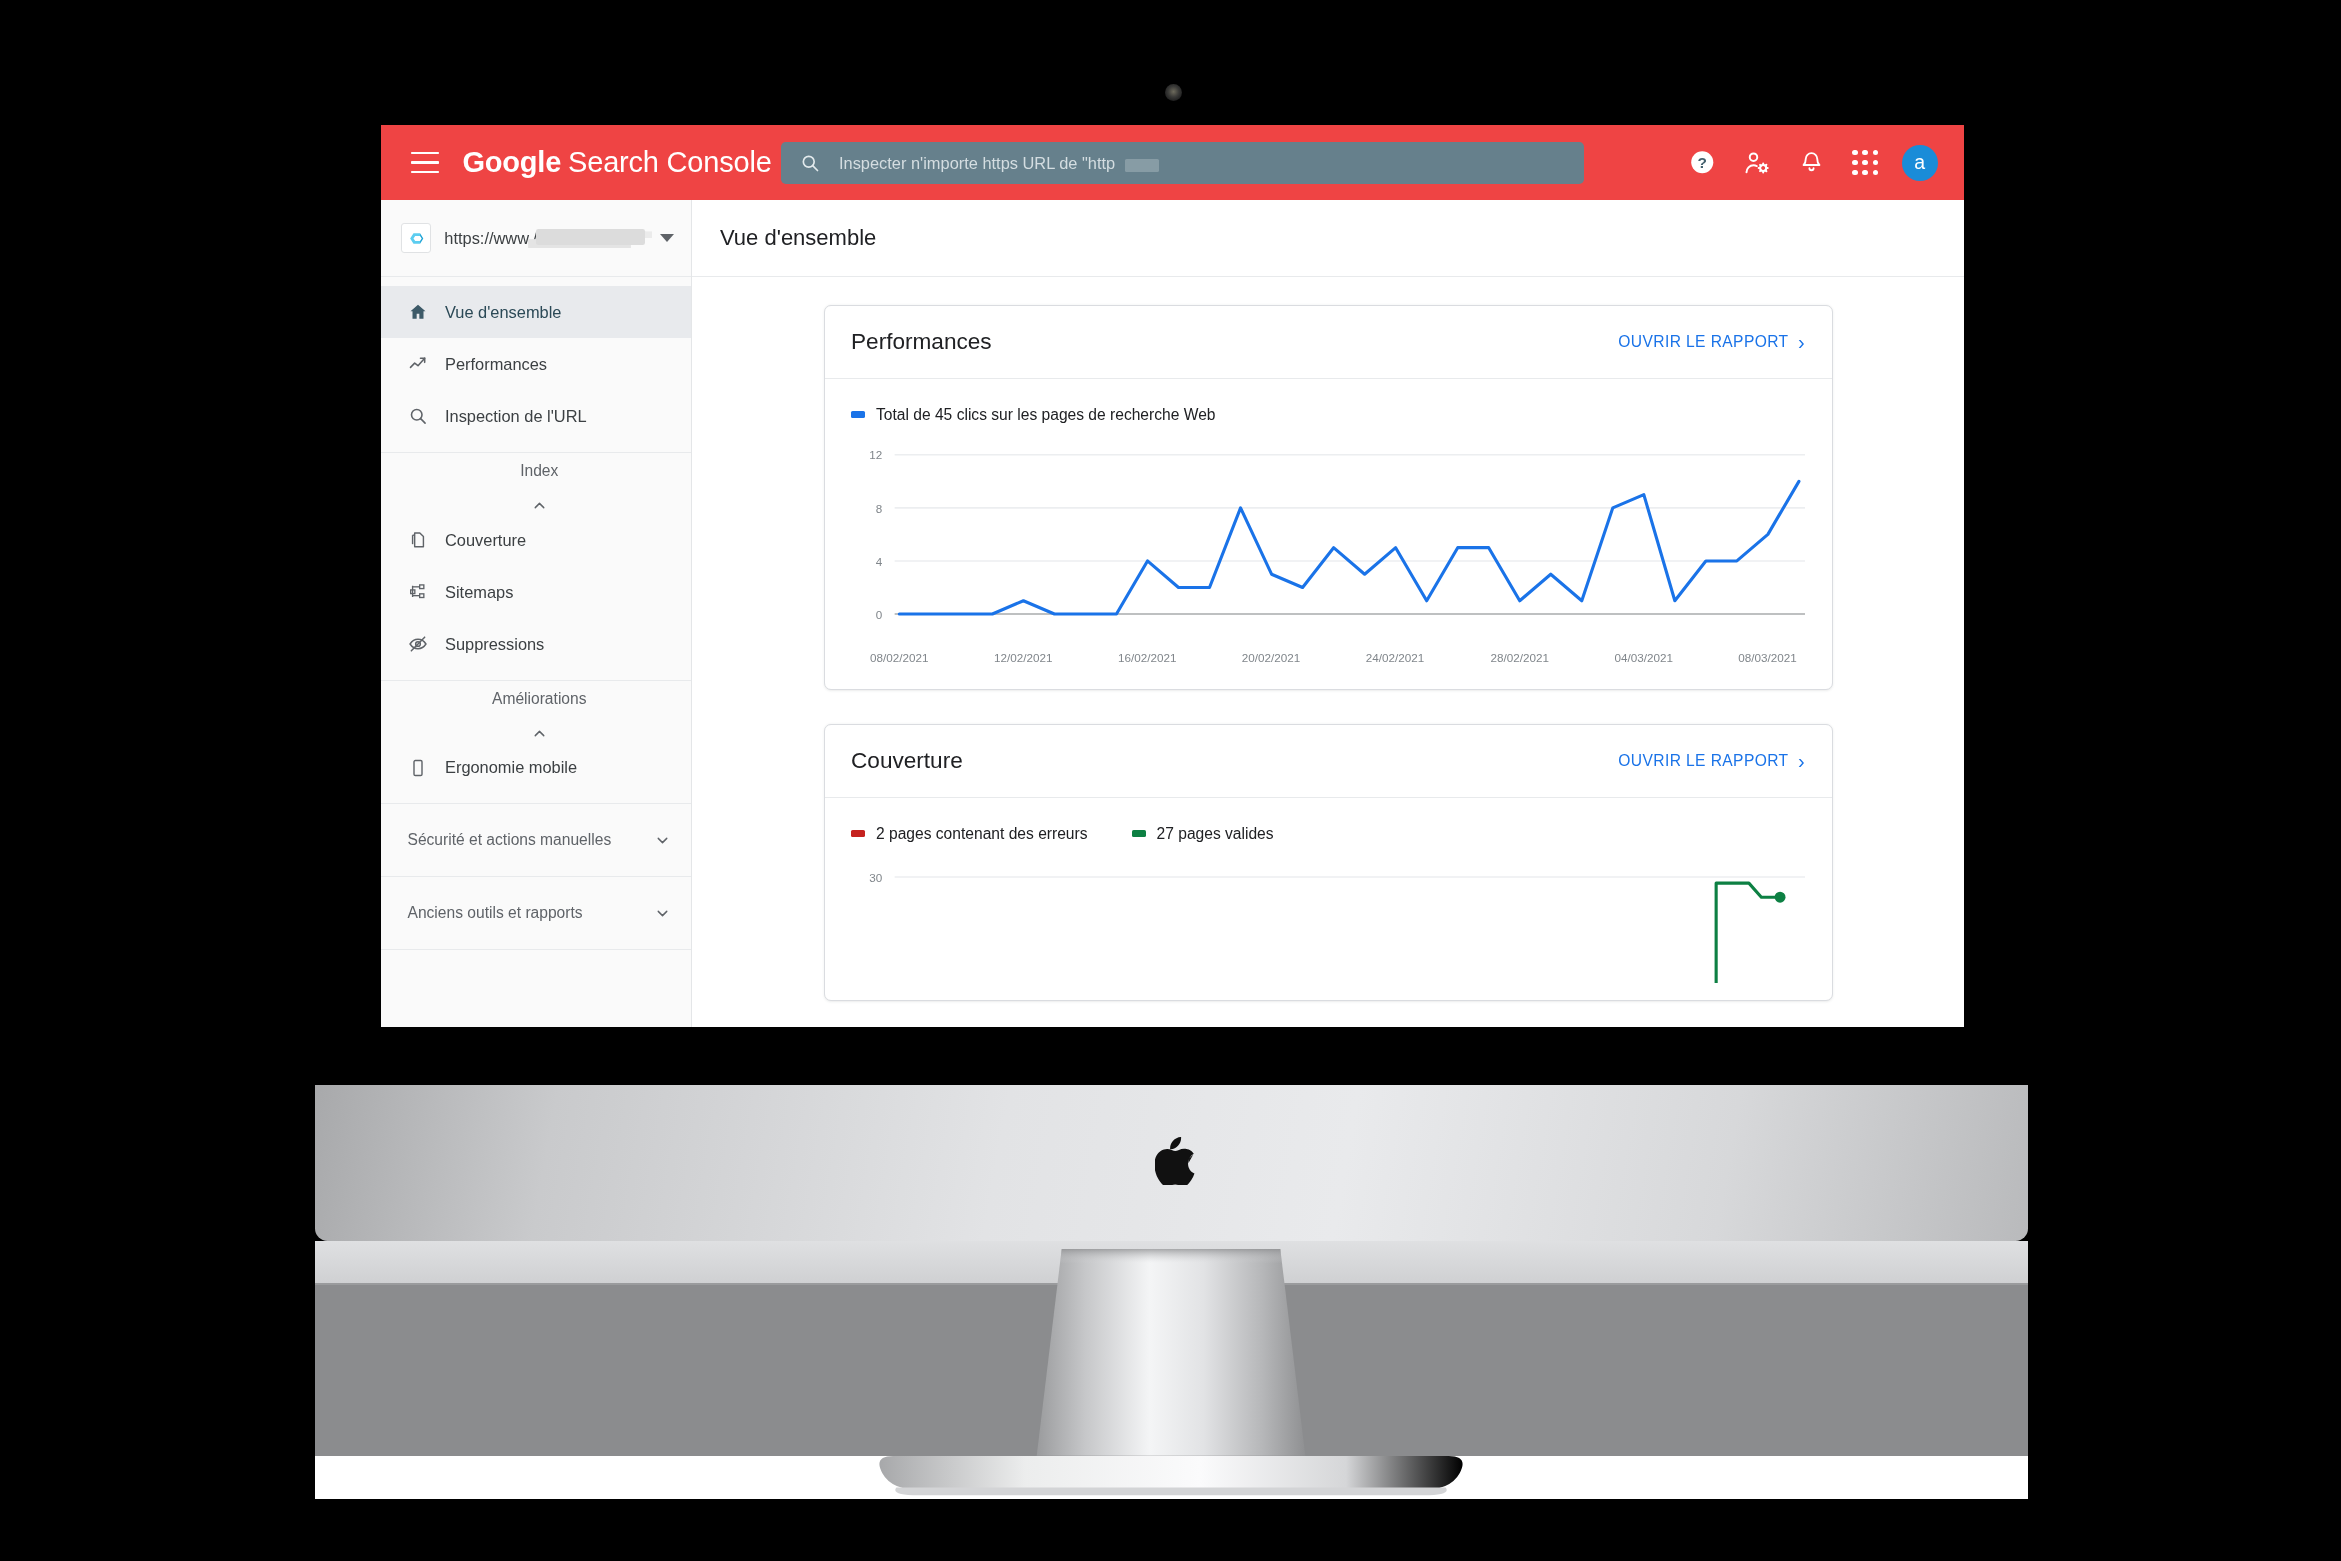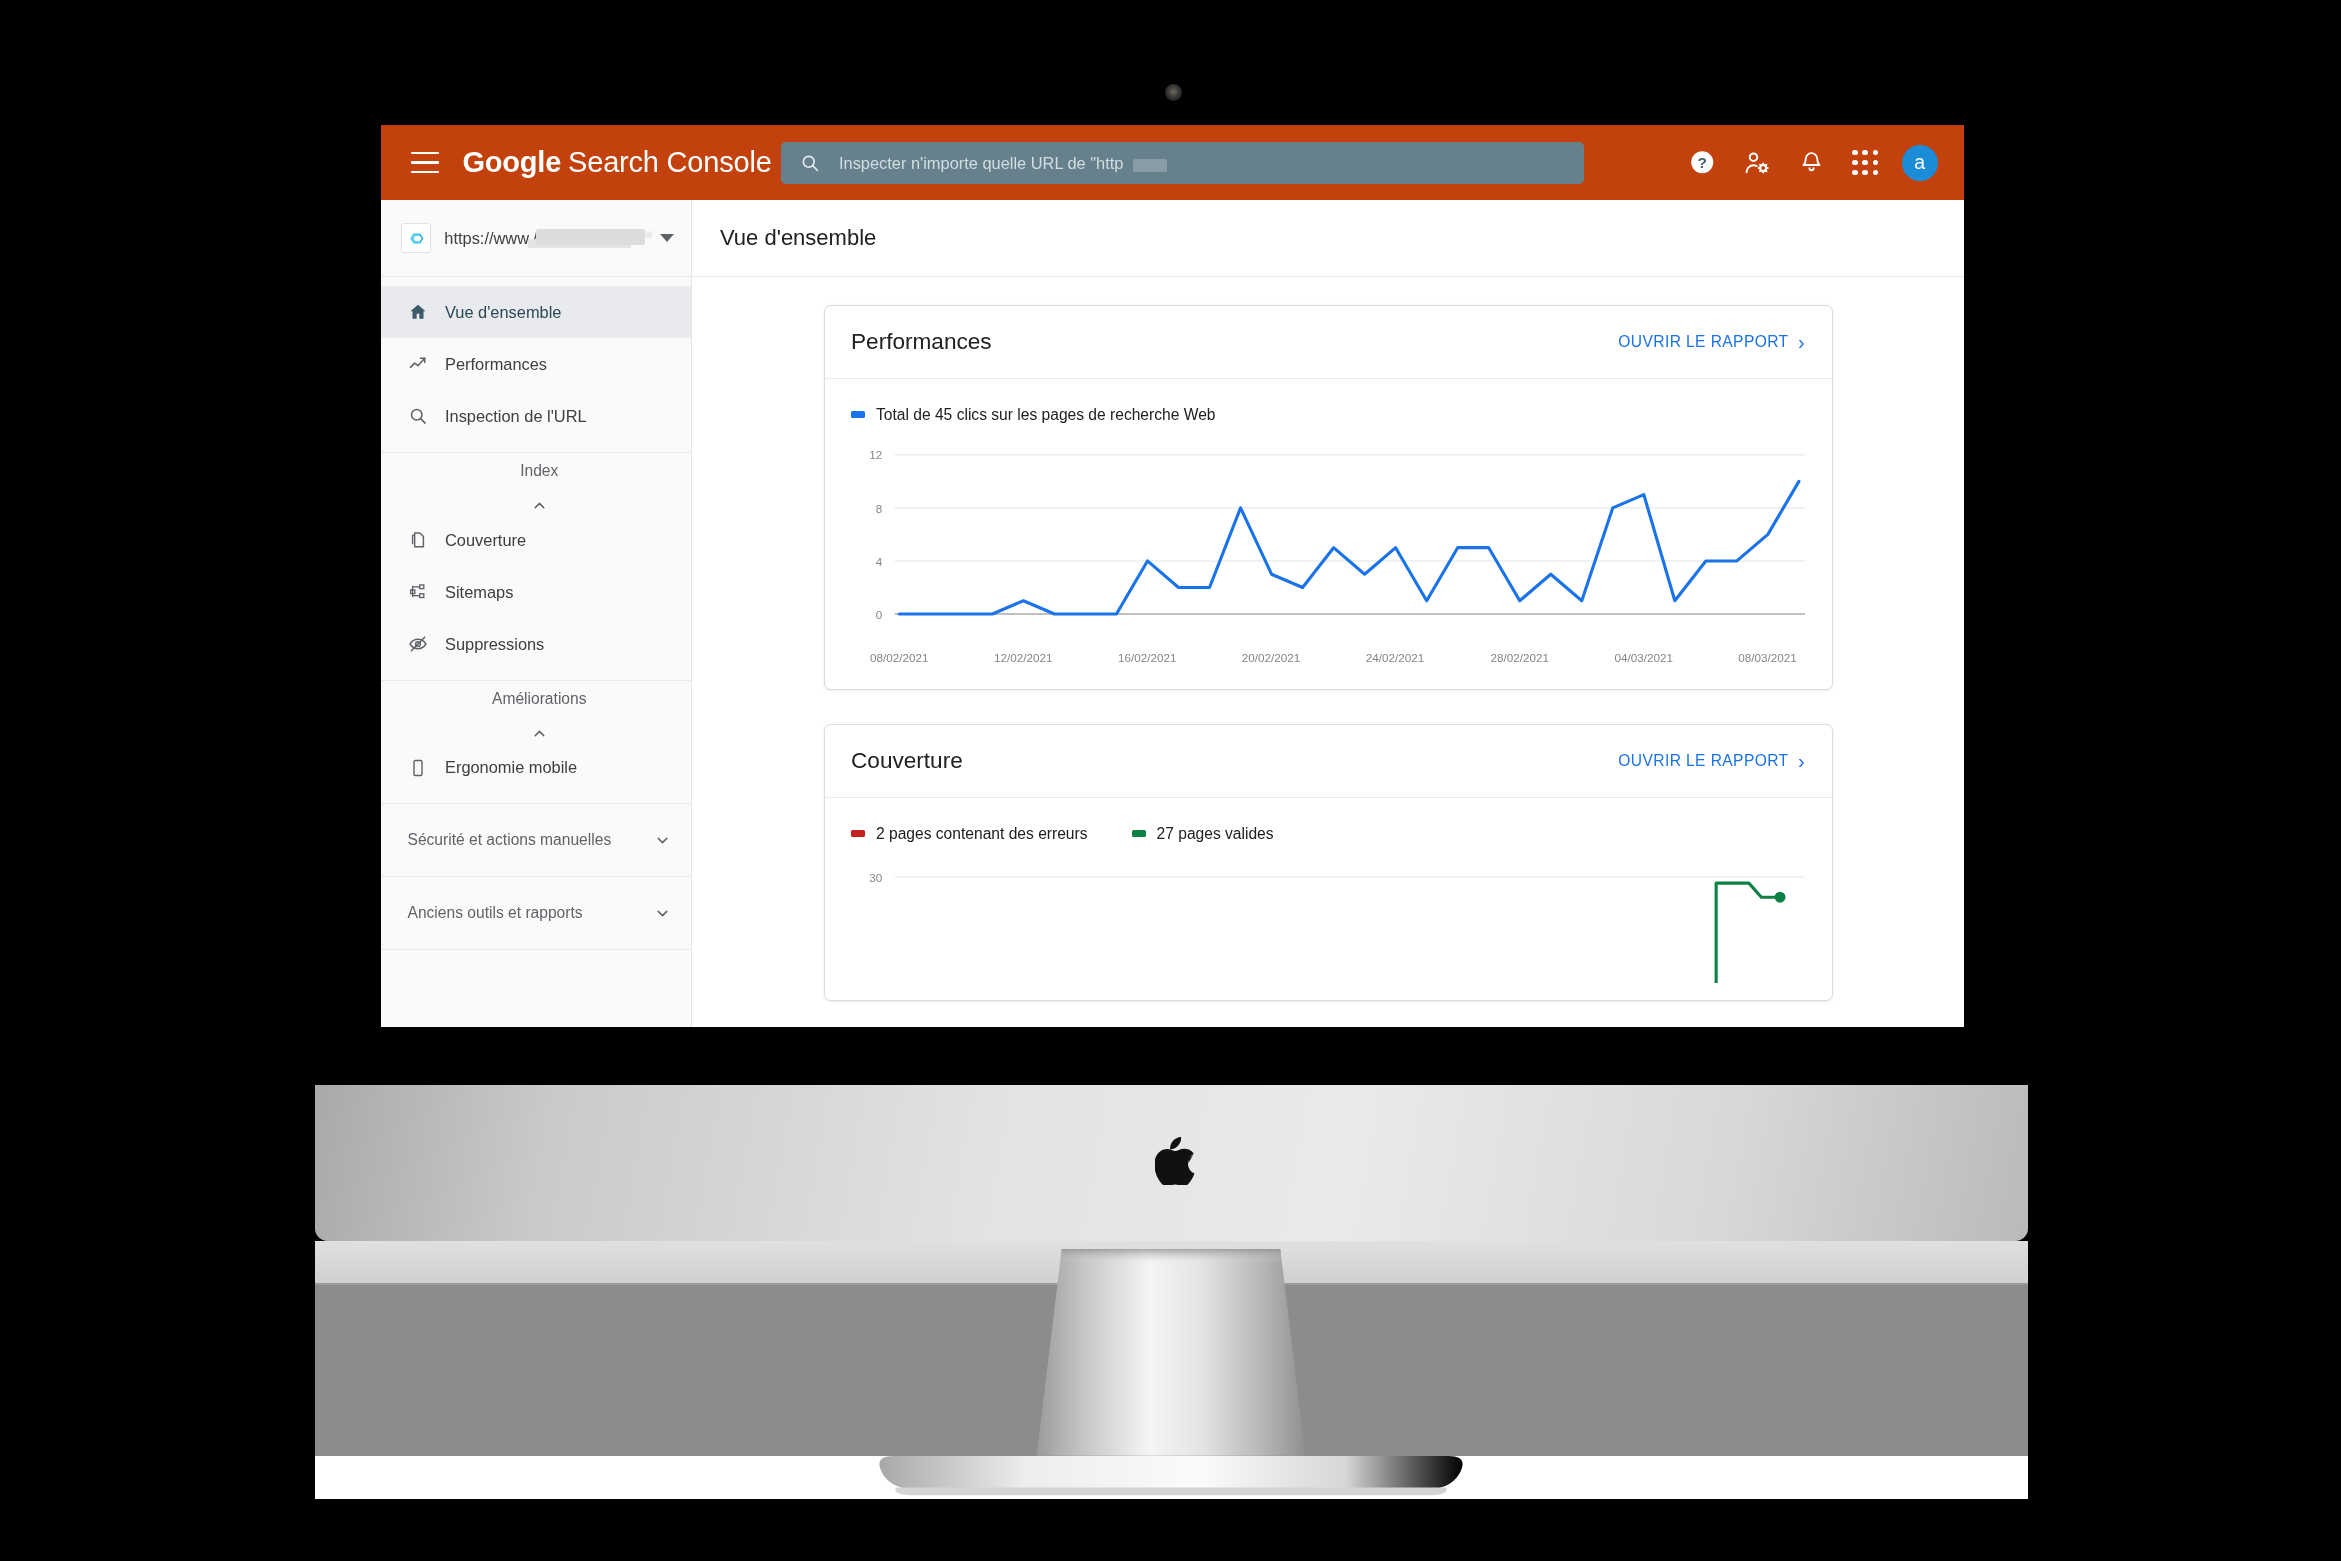--- a/index.html
+++ b/index.html
@@ -21,21 +21,21 @@
   
   #screen {
     position: absolute; left: 381px; top: 125px;
     width: 1583px; height: 902px;
     background: #fff; overflow: hidden;
   }
 
   
   .appbar {
     position: absolute; left: 0; top: 0; width: 1583px; height: 75px;
-    background: #c2410c; display: flex; align-items: center;
+    background: #ef4444; display: flex; align-items: center;
   }
   .hamburger {
     margin-left: 30px; width: 28px; height: 22px;
     display: flex; flex-direction: column; justify-content: space-between;
     cursor: pointer;
   }
   .hamburger span { display: block; height: 2.3px; background: #fff; border-radius: 0.8px; }
   .brand {
     margin-left: 23.4px; color: #fff; font-size: 29px; letter-spacing: -0.2px;
     white-space: nowrap; display: flex; align-items: baseline; gap: 7px;
@@ -241,21 +241,21 @@
         <span class="rest">Search Console</span>
       </div>
 
       <div class="search-wrap">
         <span class="search-ico">
           <svg width="20" height="20" viewBox="0 0 24 24" fill="none" stroke="#e3eaed" stroke-width="2">
             <circle cx="10.5" cy="10.5" r="6.5"></circle>
               <line x1="15.2" y1="15.2" x2="21" y2="21" stroke-linecap="round"></line>
           </svg>
         </span>
-        <span class="search-ph">Inspecter n'importe quelle URL de "http</span>
+        <span class="search-ph">Inspecter n'importe https URL de "http</span>
         <span class="search-redact"></span>
       </div>
 
       <div class="appbar-right">
         <div class="ab-btn">
           <svg width="26.5" height="26.5" viewBox="0 0 24 24">
             <circle cx="12" cy="12" r="10" fill="#fff"></circle>
             <text x="12" y="17" text-anchor="middle" font-size="14" font-weight="bold" fill="#43606d" font-family="Liberation Sans, sans-serif">?</text>
           </svg>
         </div>

